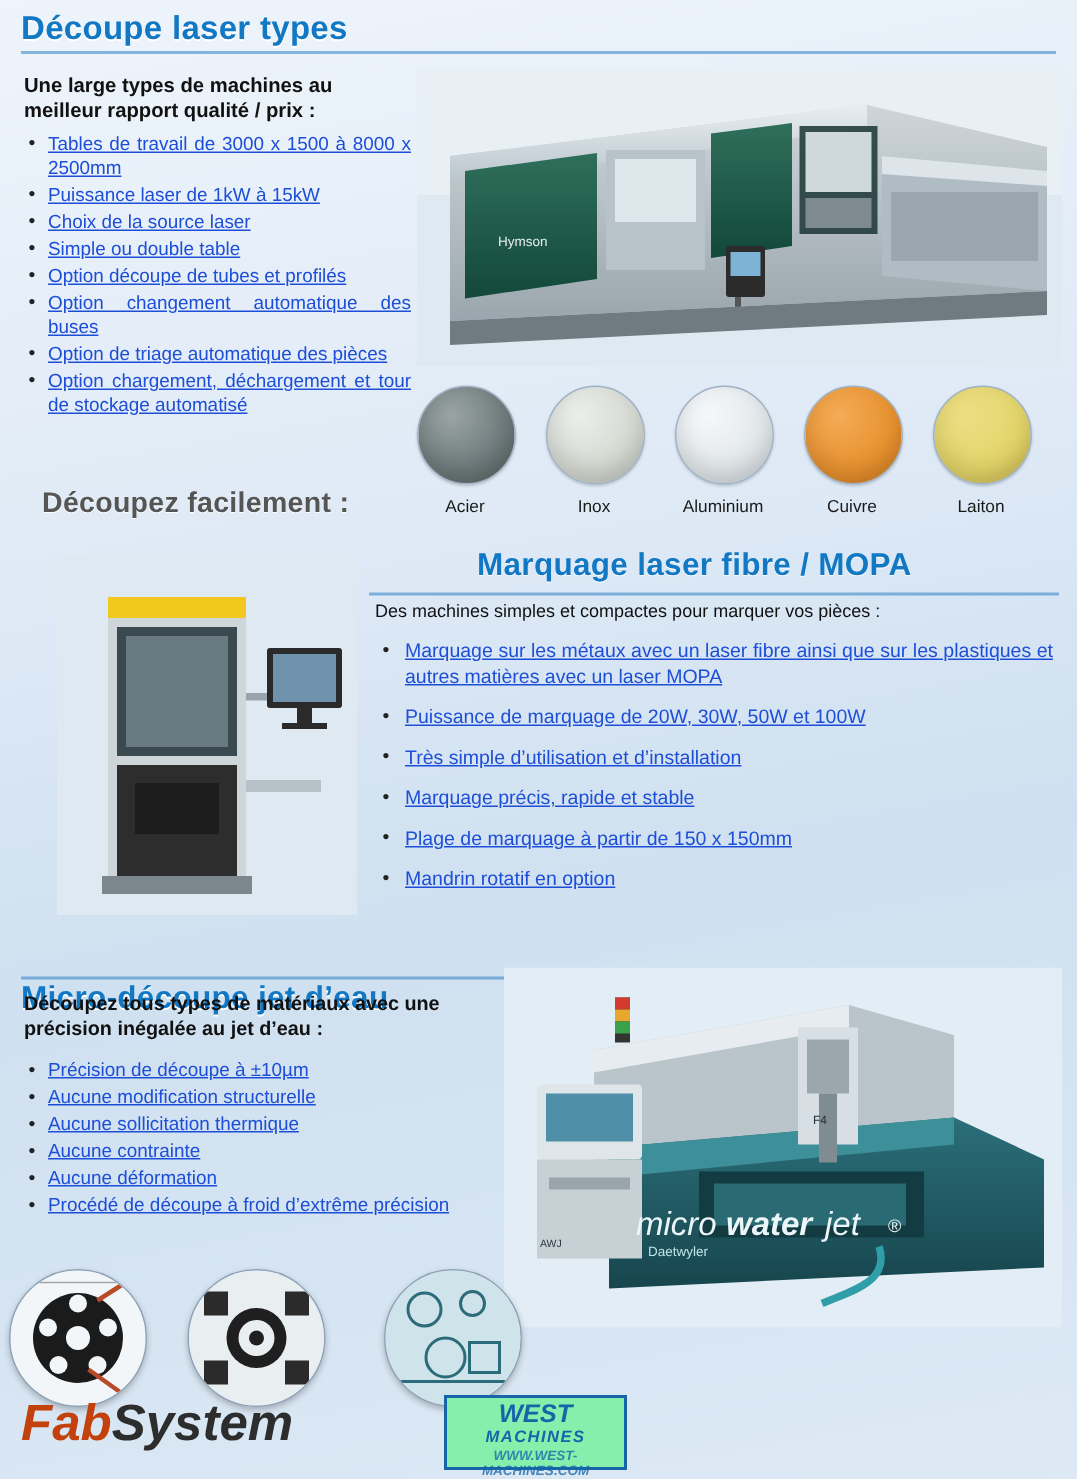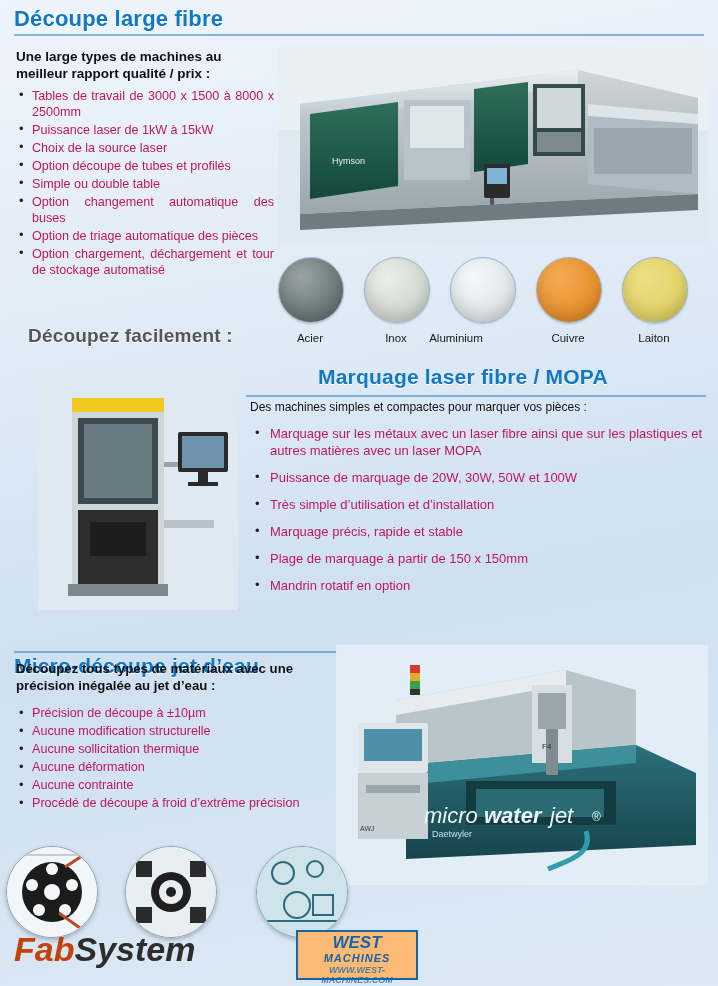--- a/index.html
+++ b/index.html
@@ -17,21 +17,21 @@
   }
   .sec-title .txt{display:inline-block;}
   .rule{position:absolute;height:2px;background:#2f7fc4;opacity:.55;}
 
   
   #t1{left:14px;top:6px;font-size:22px;color:#1278c4;text-shadow:0 1px 0 #fff;}
   #rule1{left:14px;top:34px;width:690px;}
 
   #intro1{position:absolute;left:16px;top:48px;width:256px;font-size:13.5px;line-height:17px;font-weight:bold;color:#111;}
   .bullets{position:absolute;margin:0;padding:0;list-style:none;}
-  .bullets li{position:relative;padding-left:16px;margin-bottom:2px;font-size:12.6px;line-height:16px;color:#be185d;text-align:justify;}
+  .bullets li{position:relative;padding-left:16px;margin-bottom:2px;font-size:12.6px;line-height:16px;color:#1d4ed8;text-align:justify;text-decoration:underline;}
   .bullets li:before{content:"•";position:absolute;left:3px;top:-1px;font-size:13px;color:#222;}
   #b1{left:16px;top:88px;width:258px;}
 
   
   #machine1{position:absolute;left:278px;top:44px;width:430px;height:200px;}
 
   
   .mat{position:absolute;width:64px;height:64px;border-radius:50%;border:1px solid #9fb2c4;
        box-shadow:inset 0 -8px 14px rgba(0,0,0,.12), 0 1px 2px rgba(0,0,0,.2);}
   .matlab{position:absolute;font-size:11.5px;color:#1a1a1a;text-align:center;width:90px;}
@@ -57,44 +57,44 @@
   #wjet{position:absolute;left:336px;top:645px;width:372px;height:240px;}
 
   
   .disc{position:absolute;width:90px;height:90px;border-radius:50%;border:1px solid #8ea2b4;overflow:hidden;
         box-shadow:0 2px 4px rgba(0,0,0,.25);}
 
   
   #brand{position:absolute;left:14px;top:930px;font-size:34px;font-style:italic;font-weight:bold;}
   #brand .b1{color:#c2410c;}
   #brand .b2{color:#2d2d2d;}
-  #wm{position:absolute;left:296px;top:930px;width:118px;height:46px;background:#fdba74;border:2px solid #1565a8;}
+  #wm{position:absolute;left:296px;top:930px;width:118px;height:46px;background:#86efac;border:2px solid #1565a8;}
   #wm .wl{position:absolute;left:0;right:0;text-align:center;color:#1565a8;font-weight:bold;font-style:italic;}
   #wm .l1{top:1px;font-size:17px;}
   #wm .l2{top:20px;font-size:11px;letter-spacing:1px;}
   #wm .l3{top:33px;font-size:9px;color:#1565a8;opacity:.75;}
 </style>
 </head>
 <body>
 
 <div class="page">
 
   <div class="sec-title" id="t1">
-    <span class="txt">Découpe large fibre</span>
+    <span class="txt">Découpe laser types</span>
   </div>
   <div class="rule" id="rule1"></div>
 
   <div id="intro1">Une large types de machines au meilleur rapport qualité / prix :</div>
 
   <ul class="bullets" id="b1">
     <li>Tables de travail de 3000 x 1500 à 8000 x 2500mm</li>
     <li>Puissance laser de 1kW à 15kW</li>
     <li>Choix de la source laser</li>
+    <li>Simple ou double table</li>
     <li>Option découpe de tubes et profilés</li>
-    <li>Simple ou double table</li>
     <li>Option changement automatique des buses</li>
     <li>Option de triage automatique des pièces</li>
     <li>Option chargement, déchargement et tour de stockage automatisé</li>
   </ul>
 
   <svg id="machine1" viewBox="0 0 430 200">
     <defs>
       <linearGradient id="gBody" x1="0" y1="0" x2="0" y2="1">
         <stop offset="0" stop-color="#cfd6da"></stop>
           <stop offset="1" stop-color="#9aa6ad"></stop>
@@ -137,21 +137,21 @@
     <text x="54" y="120" font-family="Liberation Sans" font-size="9" fill="#e7eef1">Hymson</text>
   </svg>
 
   <div class="mat" style="left:278px;top:257px;background:radial-gradient(circle at 35% 30%,#9aa4a5,#6e7a7b 60%,#55605f);"></div>
   <div class="matlab" style="left:265px;top:332px;">Acier</div>
 
   <div class="mat" style="left:364px;top:257px;background:radial-gradient(circle at 35% 30%,#eceee9,#d5d9d2 60%,#bcc2bb);"></div>
   <div class="matlab" style="left:351px;top:332px;">Inox</div>
 
   <div class="mat" style="left:450px;top:257px;background:radial-gradient(circle at 35% 30%,#f5f8fa,#e2e7ea 60%,#c9d1d6);"></div>
-  <div class="matlab" style="left:411px;top:332px;">Aluminium</div>
+  <div class="matlab" style="left:437px;top:332px;">Aluminium</div>
 
   <div class="mat" style="left:536px;top:257px;background:radial-gradient(circle at 35% 30%,#f3ab55,#e8922f 60%,#cf7a1d);"></div>
   <div class="matlab" style="left:523px;top:332px;">Cuivre</div>
 
   <div class="mat" style="left:622px;top:257px;background:radial-gradient(circle at 35% 30%,#ecdf85,#e3d469 60%,#cbba4e);"></div>
   <div class="matlab" style="left:609px;top:332px;">Laiton</div>
 
   <div class="sec-title" id="t2">
     <span class="txt">Découpez facilement :</span>
   </div>
@@ -197,22 +197,22 @@
     <span class="txt">Micro-découpe jet d’eau</span>
   </div>
   <div class="rule" id="rule4"></div>
 
   <div id="intro3">Découpez tous types de matériaux avec une précision inégalée au jet d’eau :</div>
 
   <ul class="bullets" id="b3">
     <li>Précision de découpe à ±10µm</li>
     <li>Aucune modification structurelle</li>
     <li>Aucune sollicitation thermique</li>
+    <li>Aucune contrainte</li>
     <li>Aucune déformation</li>
-    <li>Aucune contrainte</li>
     <li>Procédé de découpe à froid d’extrême précision</li>
   </ul>
 
   <svg id="wjet" viewBox="0 0 372 240">
     <defs>
       <linearGradient id="wBody" x1="0" y1="0" x2="0" y2="1">
         <stop offset="0" stop-color="#f2f5f7"></stop>
           <stop offset="1" stop-color="#c5ced4"></stop>
       </linearGradient>
       <linearGradient id="wTeal" x1="0" y1="0" x2="0" y2="1">

